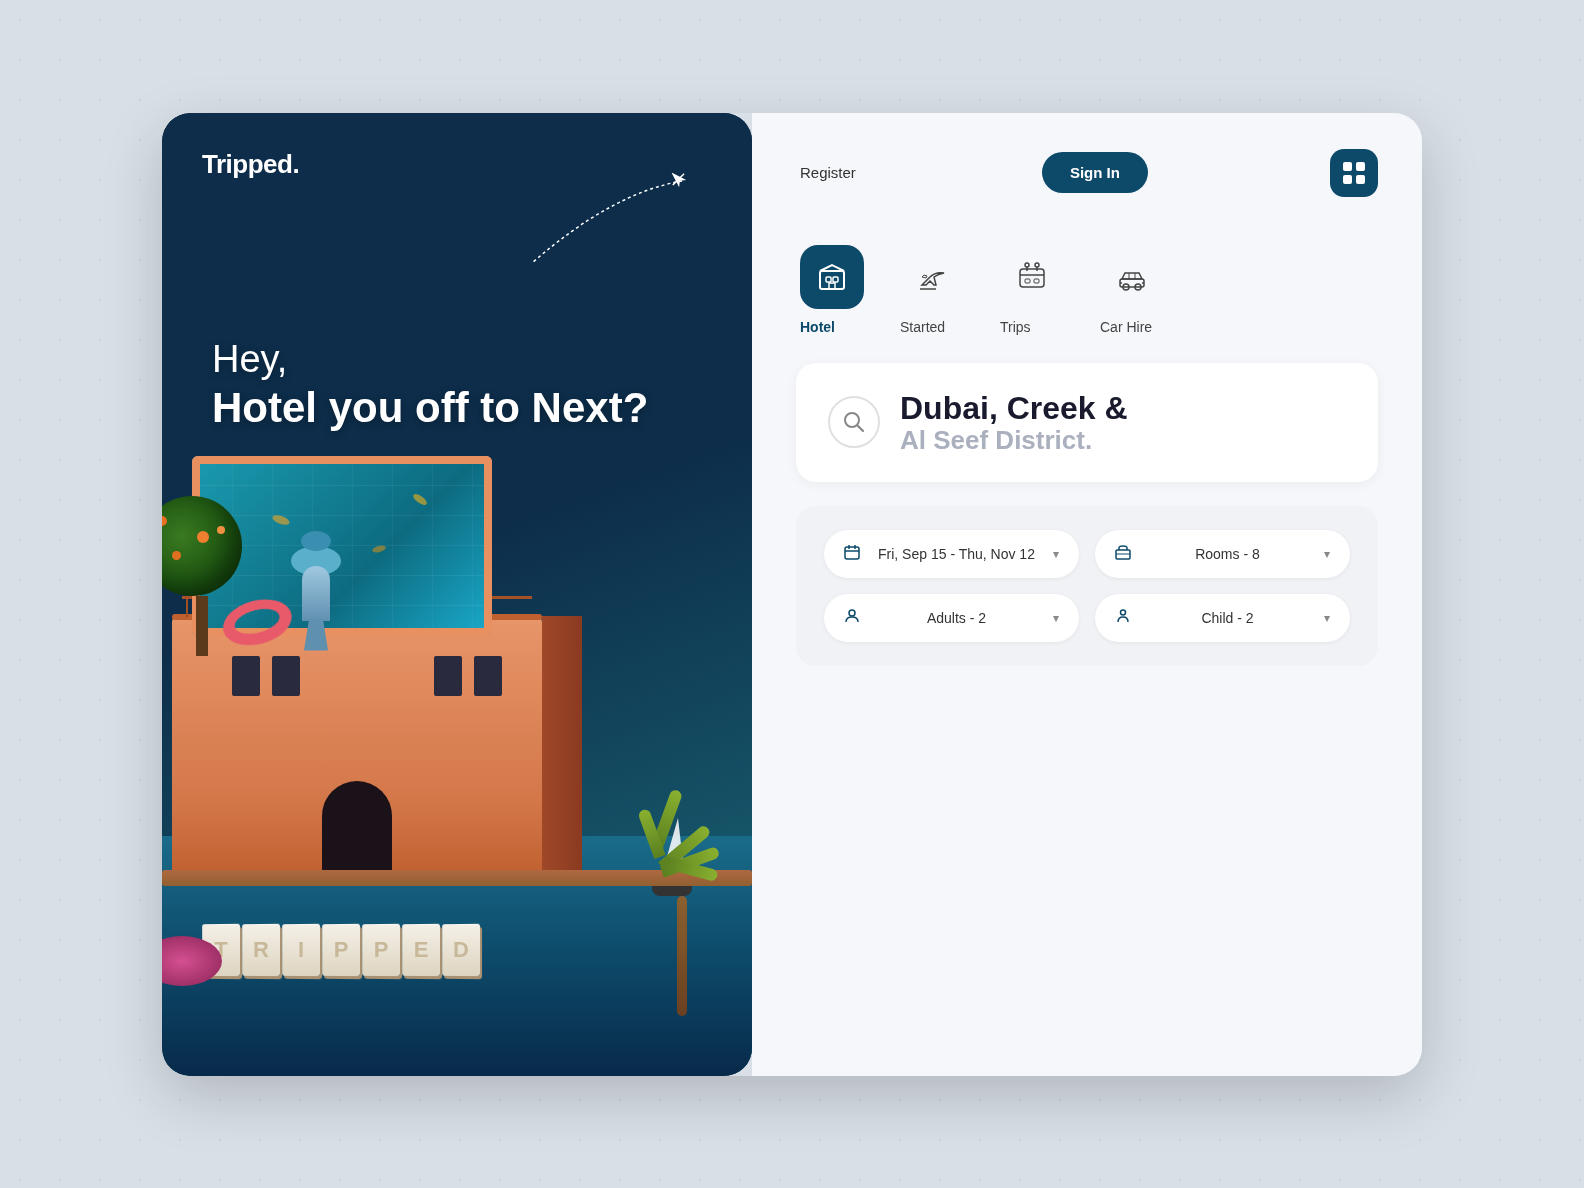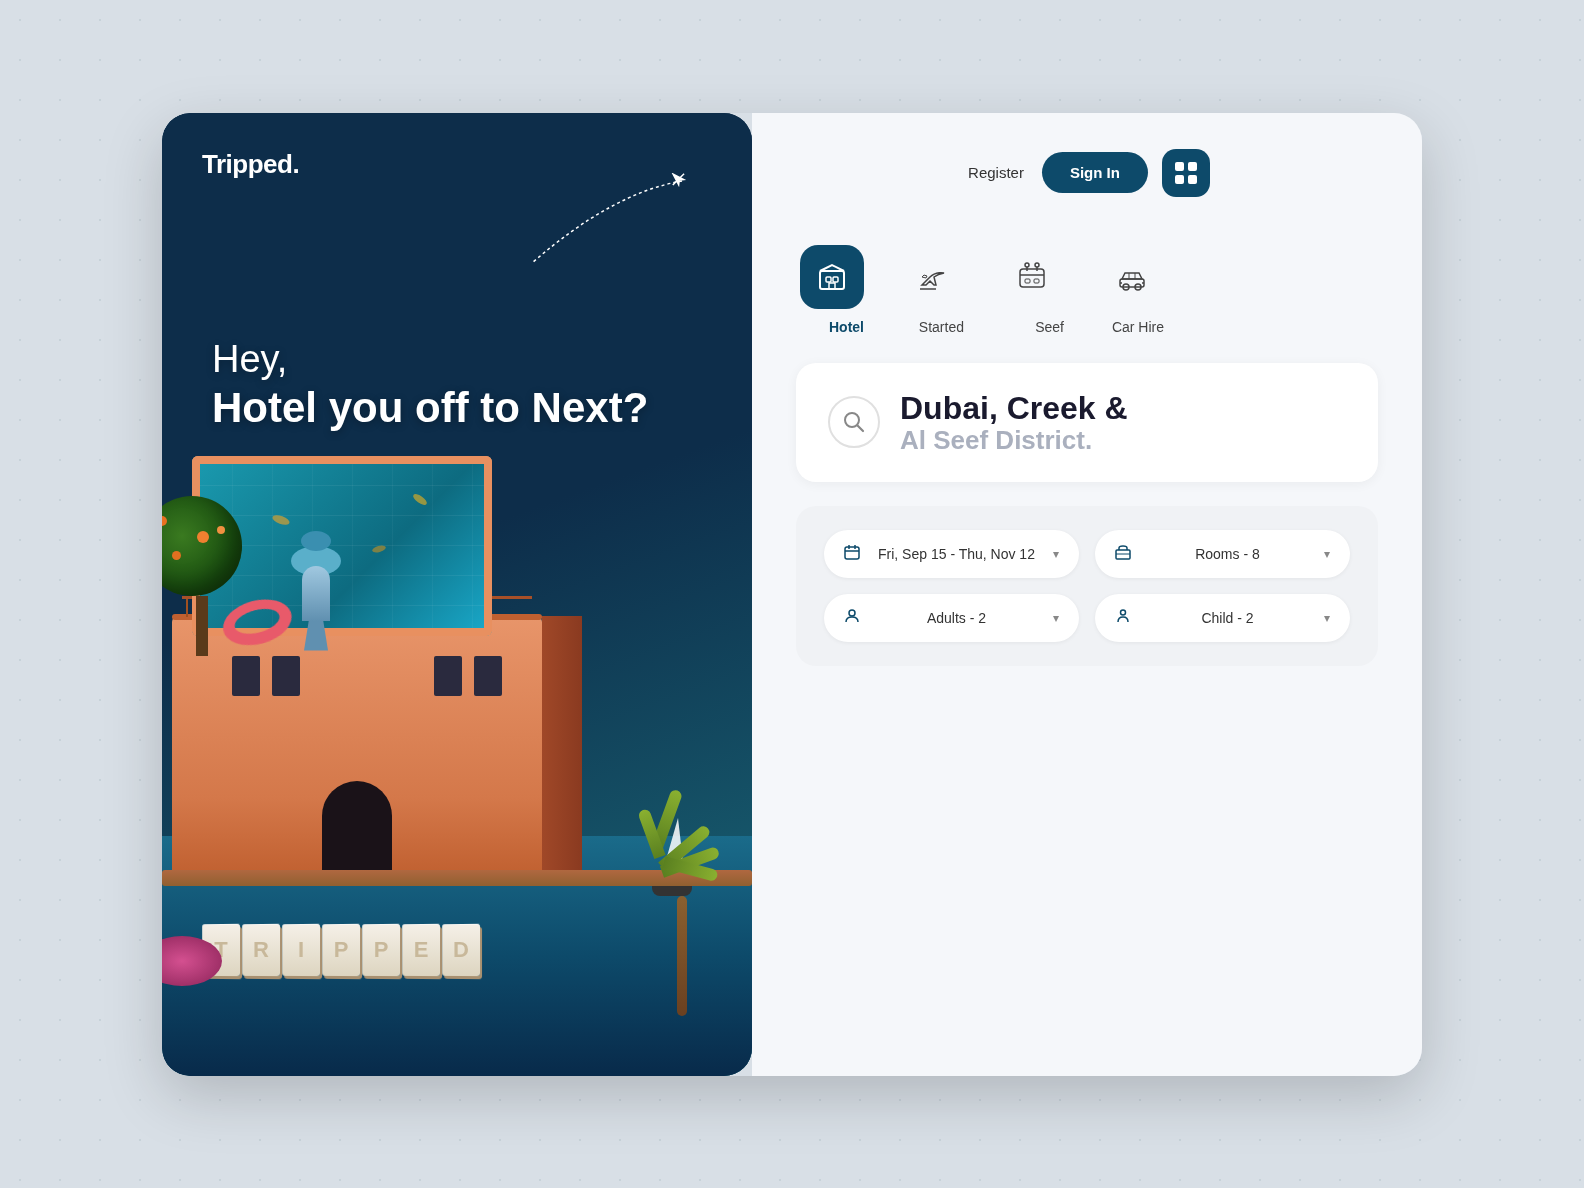--- a/index.html
+++ b/index.html
@@ -323,21 +323,21 @@
       display: flex;
       flex-direction: column;
       gap: 24px;
       overflow-y: auto;
     }
 
     
     .right-header {
       display: flex;
       align-items: center;
-      justify-content: center;
+      justify-content: space-between;
       gap: 14px;
     }
     .register-btn {
       background: none;
       border: none;
       color: #333;
       font-size: 15px;
       font-weight: 500;
       cursor: pointer;
       padding: 8px 4px;
@@ -385,21 +385,21 @@
     }
 
     
     .category-tabs {
       display: flex;
       gap: 28px;
     }
     .cat-tab {
       display: flex;
       flex-direction: column;
-      align-items: flex-end;
+      align-items: flex-start;
       gap: 10px;
       cursor: pointer;
       padding: 4px;
     }
     .cat-icon-wrap {
       width: 64px;
       height: 64px;
       border-radius: 18px;
       display: flex;
       align-items: center;
@@ -682,21 +682,21 @@
               <rect x="4" y="8" width="24" height="18" rx="3" stroke="#444" stroke-width="1.5" fill="none"></rect>
               <line x1="4" y1="14" x2="28" y2="14" stroke="#444" stroke-width="1.5"></line>
               <circle cx="11" cy="4" r="2" stroke="#444" stroke-width="1.5" fill="none"></circle>
               <circle cx="21" cy="4" r="2" stroke="#444" stroke-width="1.5" fill="none"></circle>
               <line x1="11" y1="6" x2="11" y2="10" stroke="#444" stroke-width="1.5"></line>
               <line x1="21" y1="6" x2="21" y2="10" stroke="#444" stroke-width="1.5"></line>
               <rect x="9" y="18" width="5" height="4" rx="1" stroke="#444" stroke-width="1" fill="none"></rect>
               <rect x="18" y="18" width="5" height="4" rx="1" stroke="#444" stroke-width="1" fill="none"></rect>
             </svg>
           </div>
-          <span class="cat-label">Seef</span>
+          <span class="cat-label">Trips</span>
         </div>
 
         <div class="cat-tab">
           <div class="cat-icon-wrap inactive">
             <svg viewBox="0 0 32 32" fill="none" xmlns="http://www.w3.org/2000/svg">
               <path d="M6 18 L9 12 L23 12 L26 18 Z" stroke="#444" stroke-width="1.5" fill="none"></path>
               <rect x="4" y="18" width="24" height="8" rx="2" stroke="#444" stroke-width="1.5" fill="none"></rect>
               <circle cx="10" cy="26" r="3" stroke="#444" stroke-width="1.5" fill="none"></circle>
               <circle cx="22" cy="26" r="3" stroke="#444" stroke-width="1.5" fill="none"></circle>
               <line x1="4" y1="22" x2="6" y2="22" stroke="#444" stroke-width="1.5"></line>

